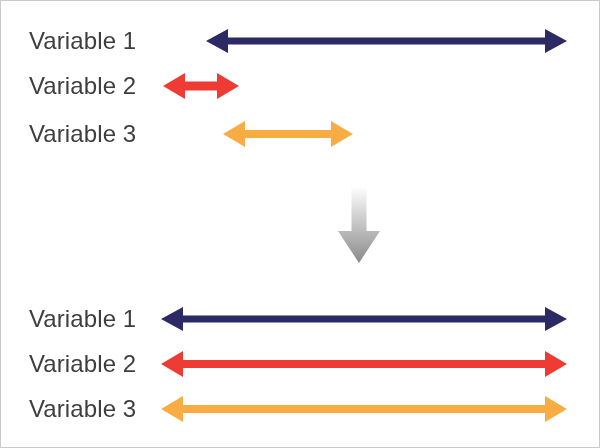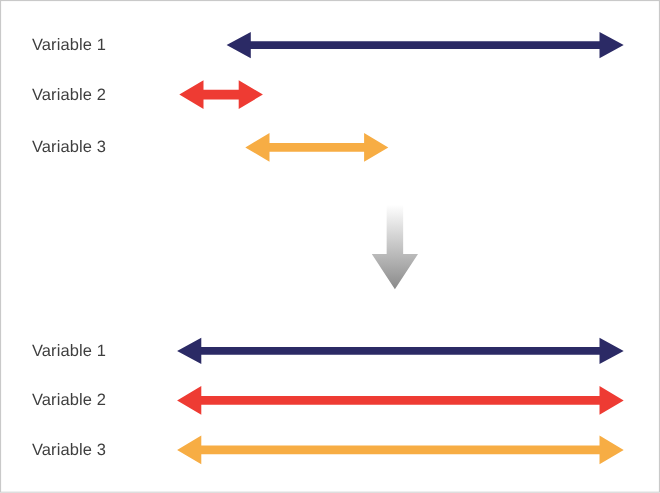--- a/index.html
+++ b/index.html
@@ -24,21 +24,21 @@
     left: 0;
     width: 600px;
   }
   #panel-before { top: 0; height: 170px; }
   #panel-transition { top: 170px; height: 115px; }
   #panel-after { top: 285px; height: 163px; }
 
   .var-label {
     position: absolute;
     font-family: "Liberation Sans", sans-serif;
-    font-size: 15px;
+    font-size: 24px;
     font-weight: 400;
     color: #3e3e3e;
     letter-spacing: 0.1px;
     white-space: nowrap;
     line-height: 1;
     transform: translateY(-50%);
   }
   .arrow-svg {
     position: absolute;
     left: 0;

